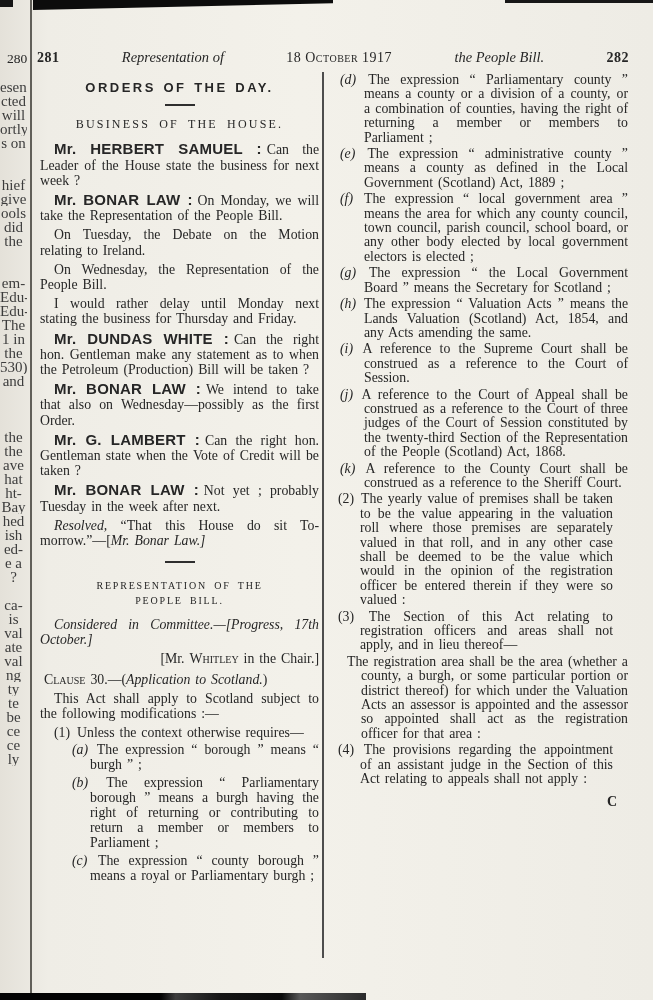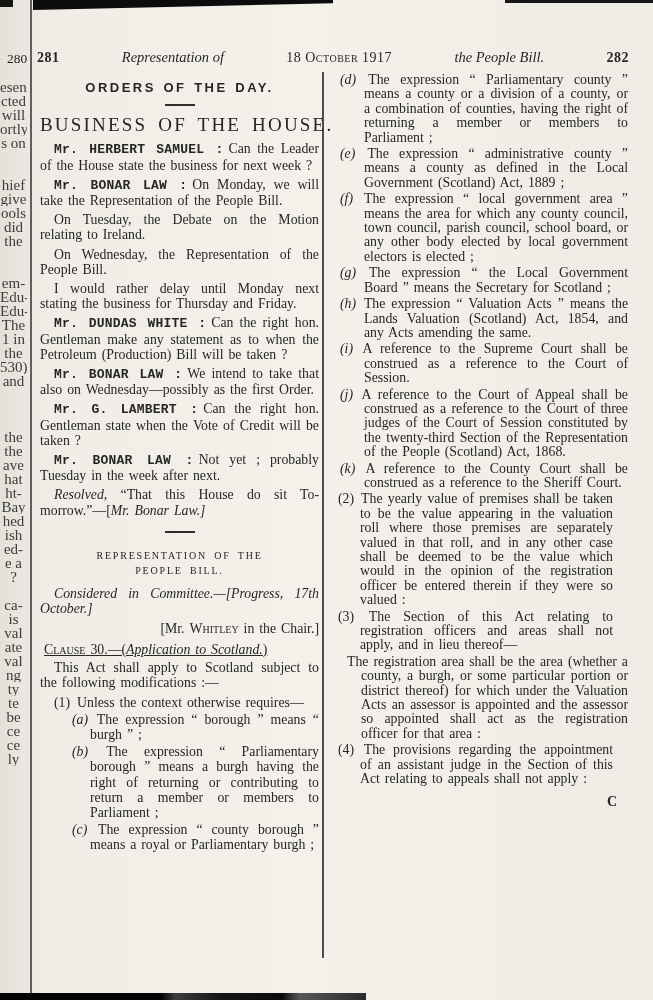--- a/index.html
+++ b/index.html
@@ -31,33 +31,33 @@
     display:flex;justify-content:space-between;align-items:baseline;font-size:14px;}
   .colnum{font-weight:bold;letter-spacing:0.5px;}
   .running-ital{font-style:italic;font-size:14.5px;}
   .sc{font-variant:small-caps;}
   #header-date{letter-spacing:0.5px;}
   
   .col{position:absolute;text-align:justify;font-size:13.8px;}
   #left-col{left:40px;top:80px;width:279px;line-height:15.2px;word-spacing:1.5px;}
   #right-col{left:338px;top:73px;width:290px;line-height:14.4px;word-spacing:1.5px;}
   .para{margin:0 0 4px;text-indent:14px;}
-  .speaker{font-family:Liberation Mono, monospace;font-weight:bold;font-size:13px;
+  .speaker{font-family:Liberation Sans, sans-serif;font-weight:bold;font-size:15px;
     letter-spacing:0.2px;padding-right:5px;}
   .ital{font-style:italic;}
   .orders-heading{font-family:"Liberation Sans",sans-serif;font-weight:bold;font-size:13px;
     letter-spacing:2.5px;text-align:center;text-indent:0;margin:0;white-space:nowrap;}
   .rule{width:30px;height:2px;background:#2e2e2e;margin:9px auto 11px;}
   .rule.section{margin:13px auto 15px;}
-  .subheading{font-size:19px;letter-spacing:2.2px;word-spacing:4px;text-align:center;
+  .subheading{font-size:12px;letter-spacing:2.2px;word-spacing:4px;text-align:center;
     text-indent:0;margin:0 0 9px;white-space:nowrap;}
   .bill-heading{font-size:10px;letter-spacing:1.8px;word-spacing:3px;text-align:center;
     text-indent:0;margin:0;}
   .centered{text-align:right;text-indent:0;margin:0 0 6px;}
-  .clause-line{margin:0 0 3px;text-indent:4px;text-decoration:underline;}
+  .clause-line{margin:0 0 3px;text-indent:4px;}
   .def{margin:0 0 2px 32px;padding-left:18px;text-indent:-18px;}
   #right-col .def{margin:0 0 2px 2px;padding-left:24px;text-indent:-24px;font-family:Liberation Serif, serif;}
   .num-item{margin:0 0 2px 14px;padding-left:18px;text-indent:-18px;}
   #right-col .num-item{margin:0 15px 2px 0;padding-left:22px;text-indent:-22px;}
   .cont-item{margin:0 0 2px 3px;padding-left:20px;text-indent:-14px;}
   .lbl{font-style:italic;padding-right:2px;}
   .lbl.rm{font-style:normal;}
   .catchword{text-align:right;text-indent:0;padding-right:10px;font-weight:bold;
     font-size:14px;margin-top:8px;letter-spacing:1px;}
 </style>

